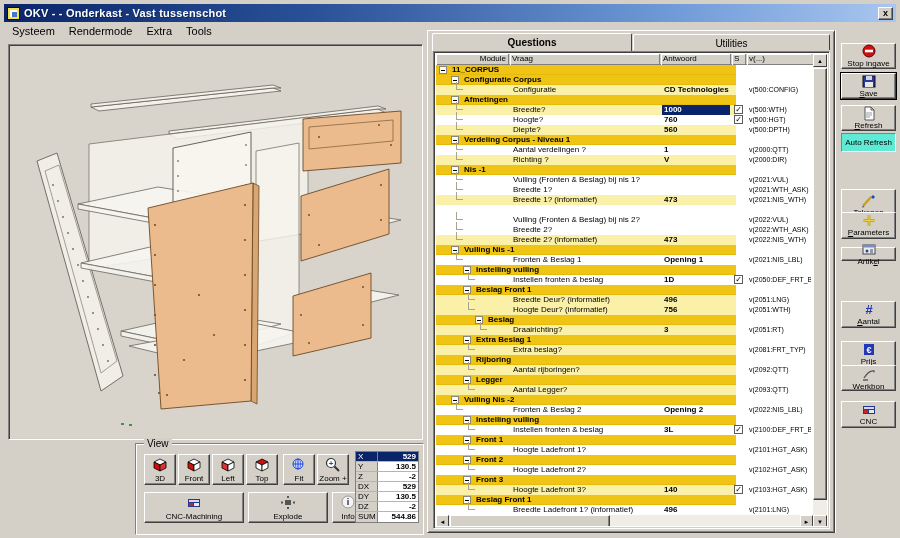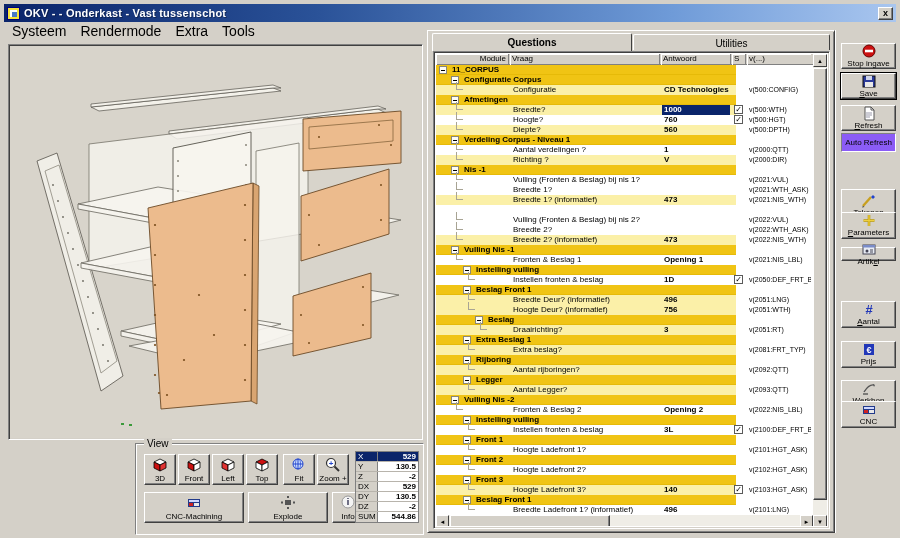--- a/index.html
+++ b/index.html
@@ -22,21 +22,21 @@
   #window { position:absolute; inset:0; border:2px solid #d4d0c8; outline:1px solid #404040; }
   #titlebar { position:absolute; left:2px; top:2px; right:2px; height:18px;
               background:linear-gradient(90deg,#0a246a 0%,#2a5298 35%,#6f9bd8 75%,#a9c6ef 100%);
               display:flex; align-items:center; padding:4px 3px; }
   #title-icon { width:13px; height:13px; margin-right:4px; flex:0 0 auto; }
   #title-text { color:#fff; font-size:11px; font-weight:bold; letter-spacing:.2px;
                 text-shadow:1px 1px 0 #00000055; flex:1 1 auto; white-space:nowrap; overflow:hidden; }
   #close-btn { width:15px; height:13px; font-size:9px; line-height:11px; text-align:center;
                font-weight:bold; color:#000; }
   #menubar { position:absolute; left:2px; top:20px; right:2px; height:17px;
-             display:flex; align-items:center; gap:14px; padding:0 8px; font-size:14px; color:#000; }
+             display:flex; align-items:center; gap:14px; padding:0 8px; font-size:11px; color:#000; }
   .menu-item { cursor:default; }
 
   
   #viewport { position:absolute; left:6px; top:42px; width:415px; height:396px;
               background:#d8d4cb; }
   #viewport svg { display:block; }
 
   
   #view-group { position:absolute; left:133px; top:441px; width:289px; height:92px;
                 border:1px solid; border-color:#808080 #fff #fff #808080;
@@ -111,21 +111,21 @@
   #hthumb { position:absolute; left:14px; top:0; width:160px; height:13px; }
 
   
   #sidebar { position:absolute; left:833px; top:28px; width:65px; height:503px;
              border-left:1px solid #fff; }
   .sbtn { position:absolute; left:5px; width:55px; display:flex; flex-direction:column;
           align-items:center; justify-content:center; font-size:8px; gap:1px; padding:2px 0; }
   .sbtn .icon { height:13px; display:flex; align-items:center; justify-content:center; }
   .sbtn u { text-decoration:underline; }
   .sbtn.default { outline:1px solid #000; }
-  .sbtn.flat { background:#8b5cf6; border:1px solid;
+  .sbtn.flat { background:#5eead4; border:1px solid;
                border-color:#808080 #fff #fff #808080; box-shadow:none; }
 </style>
 </head>
 <body>
 
 <div id="window">
 
   <div id="titlebar">
     <svg id="title-icon" viewBox="0 0 13 13">
       <rect x="0" y="0" width="13" height="13" fill="#000080"></rect>
@@ -772,21 +772,21 @@
       </div>
       <div class="sbtn btn" style="top: 311px; height: 27px;">
         <span class="icon">
           <svg width="18" height="15" viewBox="0 0 18 15">
             <rect x="4" y="2" width="10" height="11" fill="#2238b8"></rect>
             <text x="9" y="11" font-size="9" font-weight="bold" fill="#fff" text-anchor="middle">€</text>
           </svg>
         </span>
         <span class="lbl">Prijs</span>
       </div>
-      <div class="sbtn btn" style="top: 350px; height: 26px;">
+      <div class="sbtn btn" style="top: 335px; height: 26px; justify-content: space-between;">
         <span class="icon">
           <svg width="18" height="15" viewBox="0 0 18 15">
             <path d="M4 11 q5 -8 10 -7" fill="none" stroke="#555" stroke-width="1.4"></path>
             <polygon points="13,3 15,4 14,6" fill="#555"></polygon>
             <line x1="3" y1="13" x2="8" y2="13" stroke="#555" stroke-width="1.4"></line>
           </svg>
         </span>
         <span class="lbl">Werkbon</span>
       </div>
       <div class="sbtn btn" style="top: 371px; height: 27px;">

